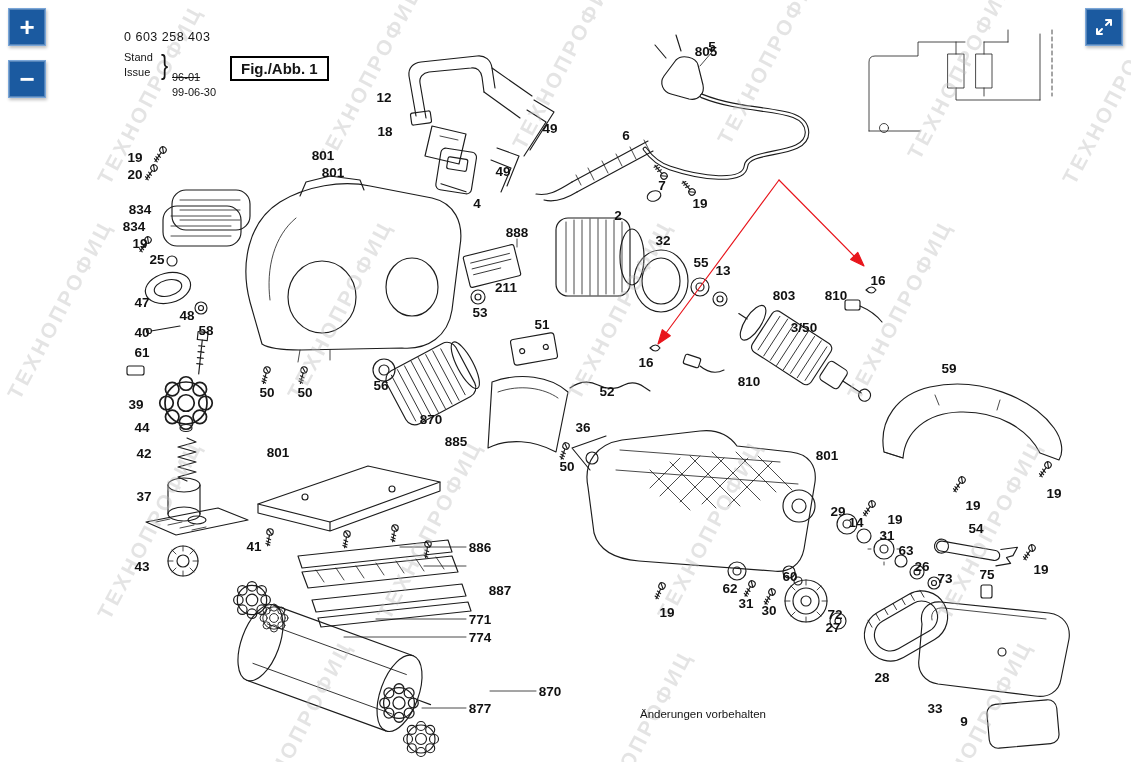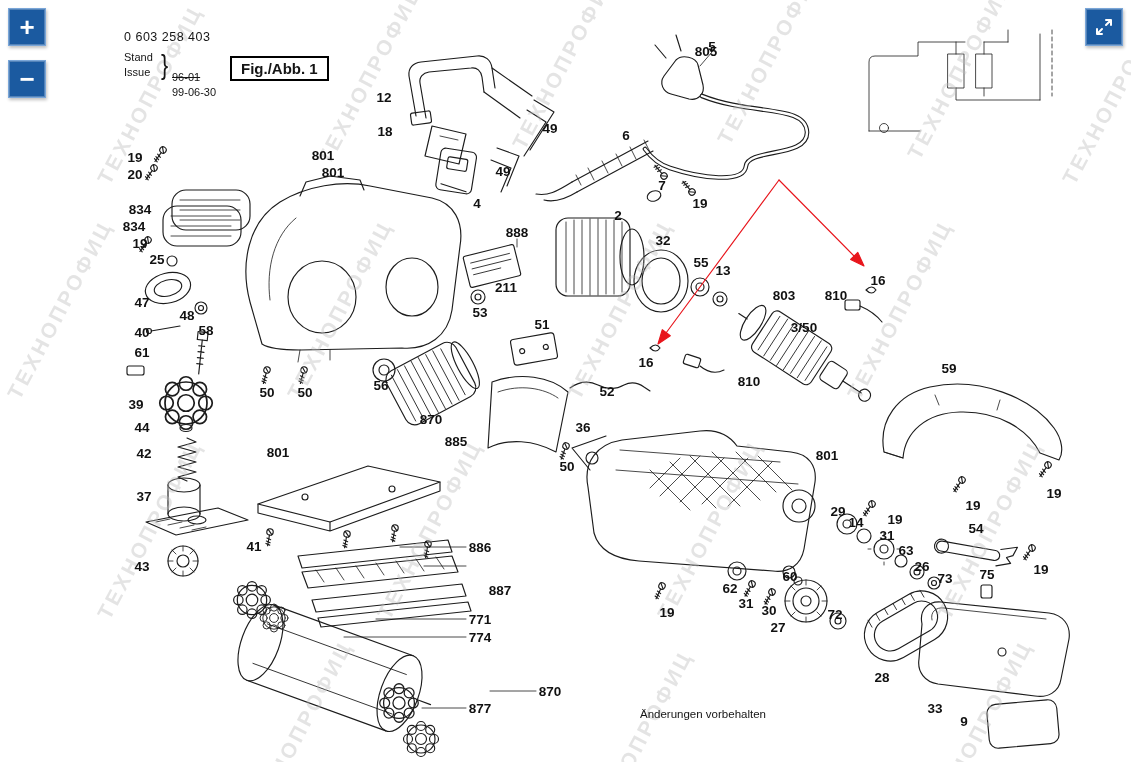--- a/index.html
+++ b/index.html
@@ -429,21 +429,21 @@
       <span class="callout" style="left: 480px; top: 547px;">886</span>
       <span class="callout" style="left: 500px; top: 566px; margin-top: 24px;">887</span>
       <span class="callout" style="left: 480px; top: 619px;">771</span>
       <span class="callout" style="left: 480px; top: 637px;">774</span>
       <span class="callout" style="left: 480px; top: 708px;">877</span>
       <span class="callout" style="left: 550px; top: 691px;">870</span>
       <span class="callout" style="left: 730px; top: 588px;">62</span>
       <span class="callout" style="left: 746px; top: 603px;">31</span>
       <span class="callout" style="left: 769px; top: 610px;">30</span>
       <span class="callout" style="left: 790px; top: 576px;">60</span>
-      <span class="callout" style="left: 778px; top: 627px;">27</span>
+      <span class="callout" style="left: 833px; top: 627px;">27</span>
       <span class="callout" style="left: 835px; top: 614px;">72</span>
       <span class="callout" style="left: 667px; top: 612px;">19</span>
       <span class="callout" style="left: 882px; top: 677px;">28</span>
       <span class="callout" style="left: 935px; top: 708px;">33</span>
       <span class="callout" style="left: 964px; top: 721px;">9</span>
     </div>
 
   <div class="hdr">
     <div class="pn">0 603 258 403</div>
     <div class="row stand">Stand</div>

